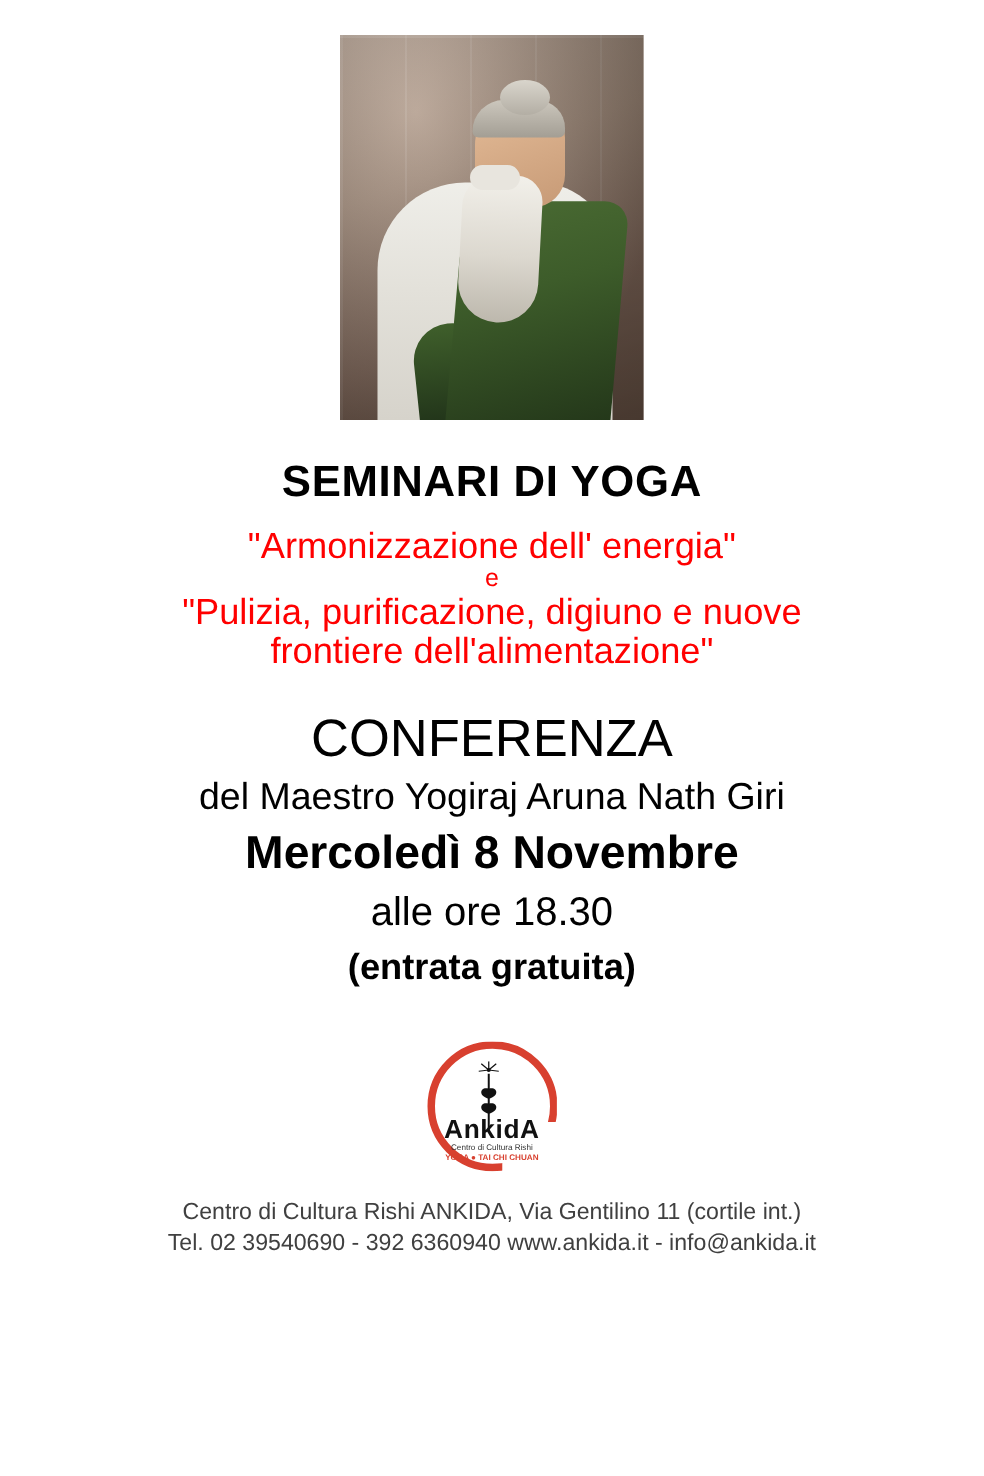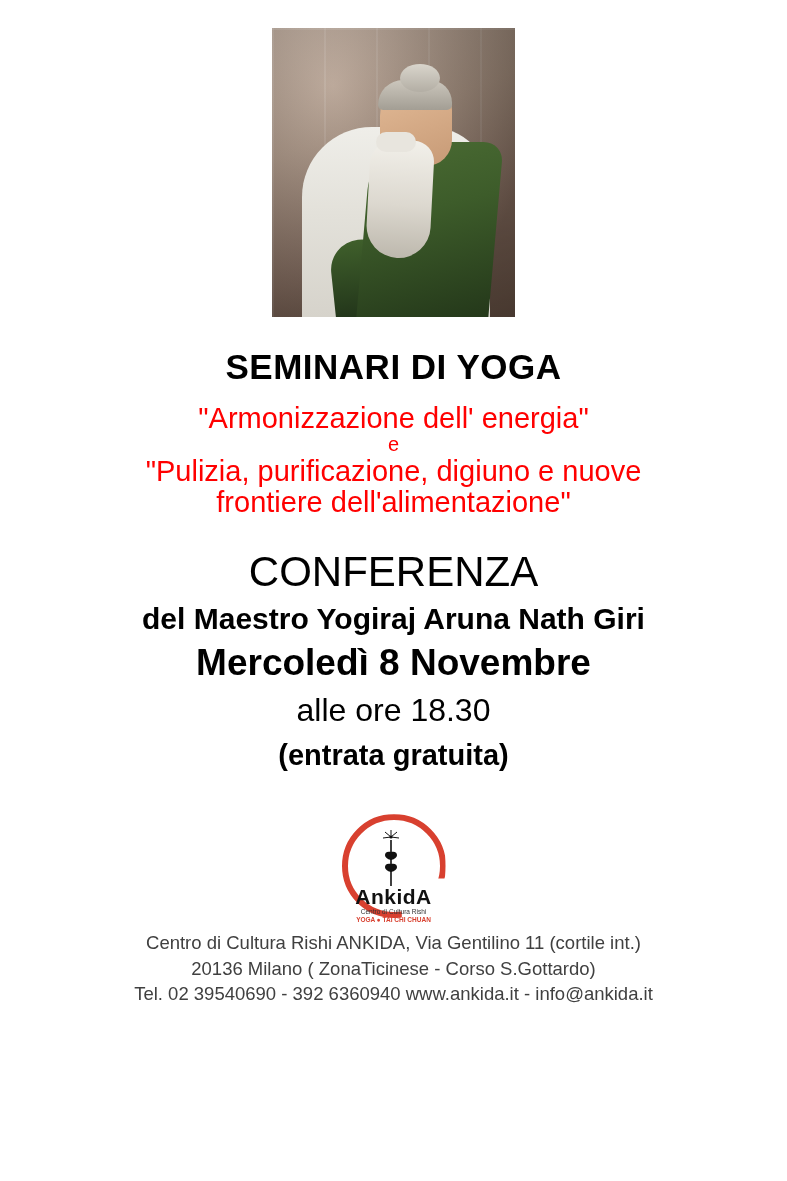--- a/index.html
+++ b/index.html
@@ -161,21 +161,21 @@
 
   .conferenza {
     margin-top: 30px;
     font-size: 42px;
     font-weight: normal;
     text-align: center;
   }
   .maestro {
     margin-top: 6px;
     font-size: 30px;
-    font-weight: bold;
+    font-weight: normal;
     text-align: center;
   }
   .data {
     margin-top: 6px;
     font-size: 37px;
     font-weight: bold;
     text-align: center;
   }
   .ora {
     margin-top: 8px;
@@ -210,21 +210,21 @@
   .logo-plant {
     position: absolute;
     left: 46px;
     top: 16px;
     width: 22px;
     height: 58px;
   }
   .logo-text {
     position: absolute;
     left: 0;
-    top: 72px;
+    top: 60px;
     width: 120px;
     text-align: center;
   }
   .logo-name {
     font-size: 21px;
     font-weight: bold;
     letter-spacing: 0.5px;
     color: #111;
     line-height: 1;
   }
@@ -301,17 +301,16 @@
     </svg>
     <div class="logo-text">
       <div class="logo-name">AnkidA</div>
       <div class="logo-sub">Centro di Cultura Rishi</div>
       <div class="logo-sub2">YOGA ● TAI CHI CHUAN</div>
     </div>
   </div>
 
   <div class="footer">
     <div>Centro di Cultura Rishi ANKIDA, Via Gentilino 11 (cortile int.)</div>
-    <div>20136   Milano    ( ZonaTicinese - Corso S.Gottardo)</div>
     <div>Tel.  02 39540690 - 392 6360940 www.ankida.it - info@ankida.it</div>
   </div>
 
 </div>
 
 </body></html>

